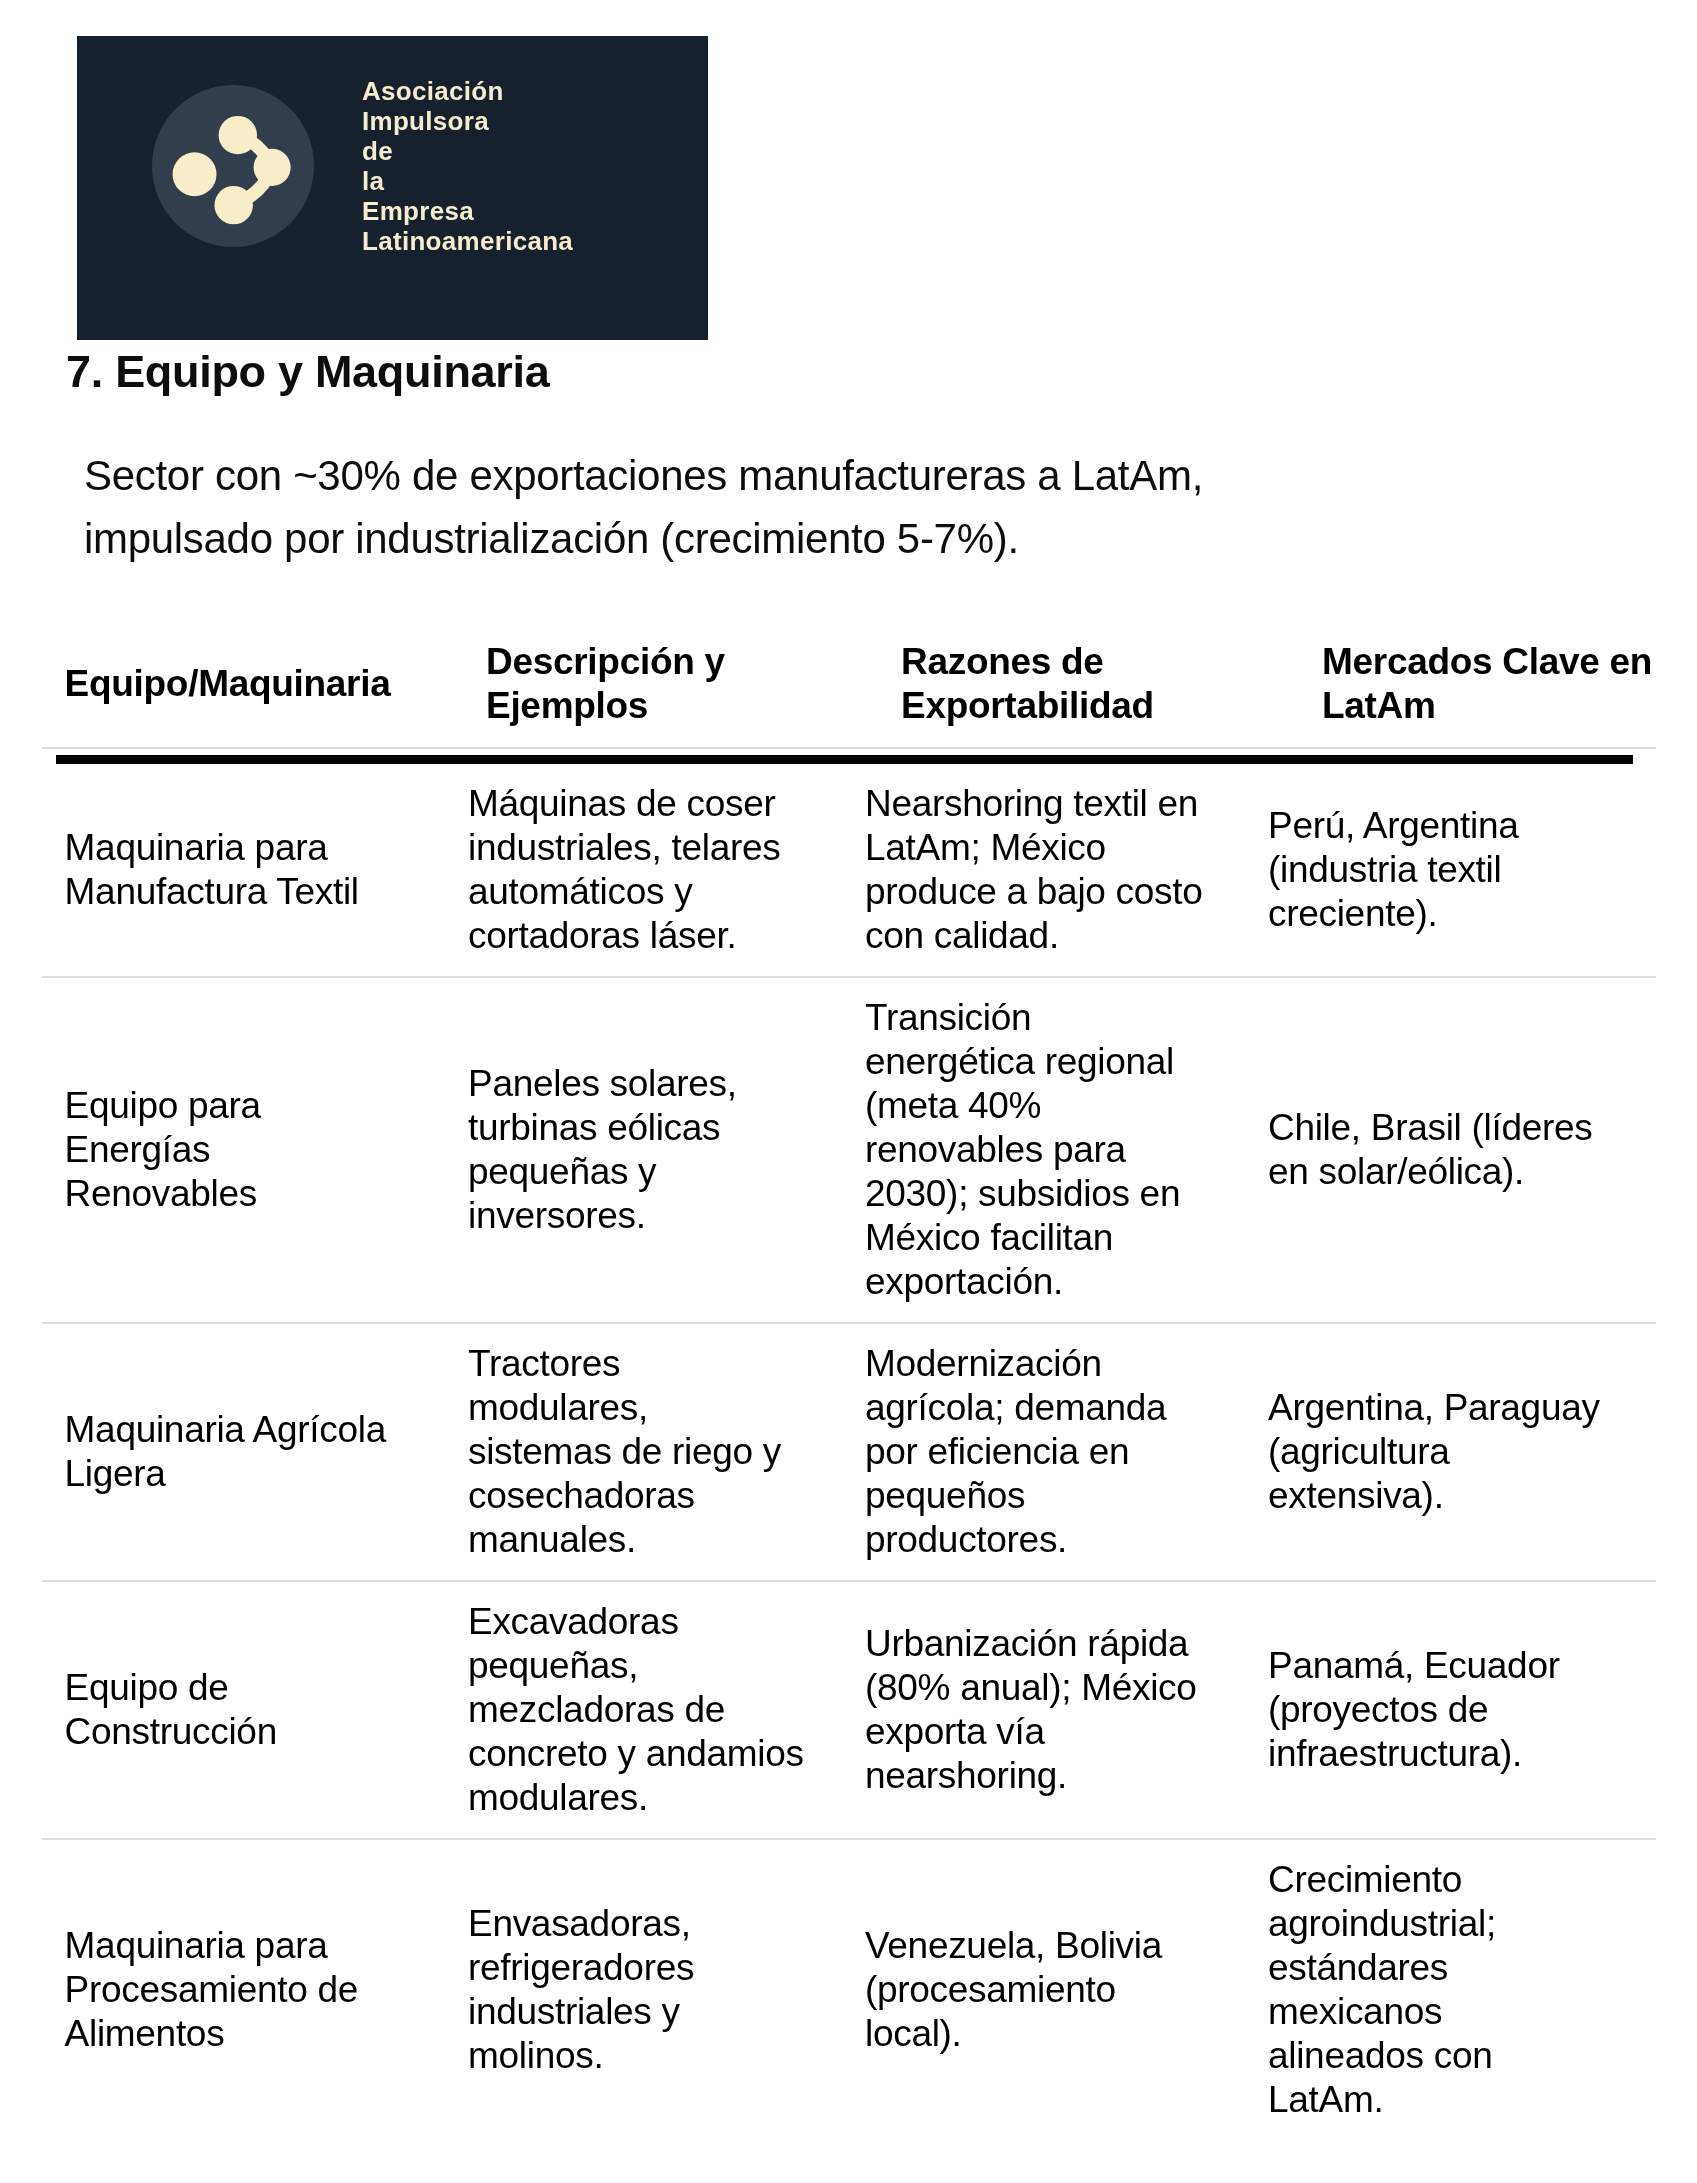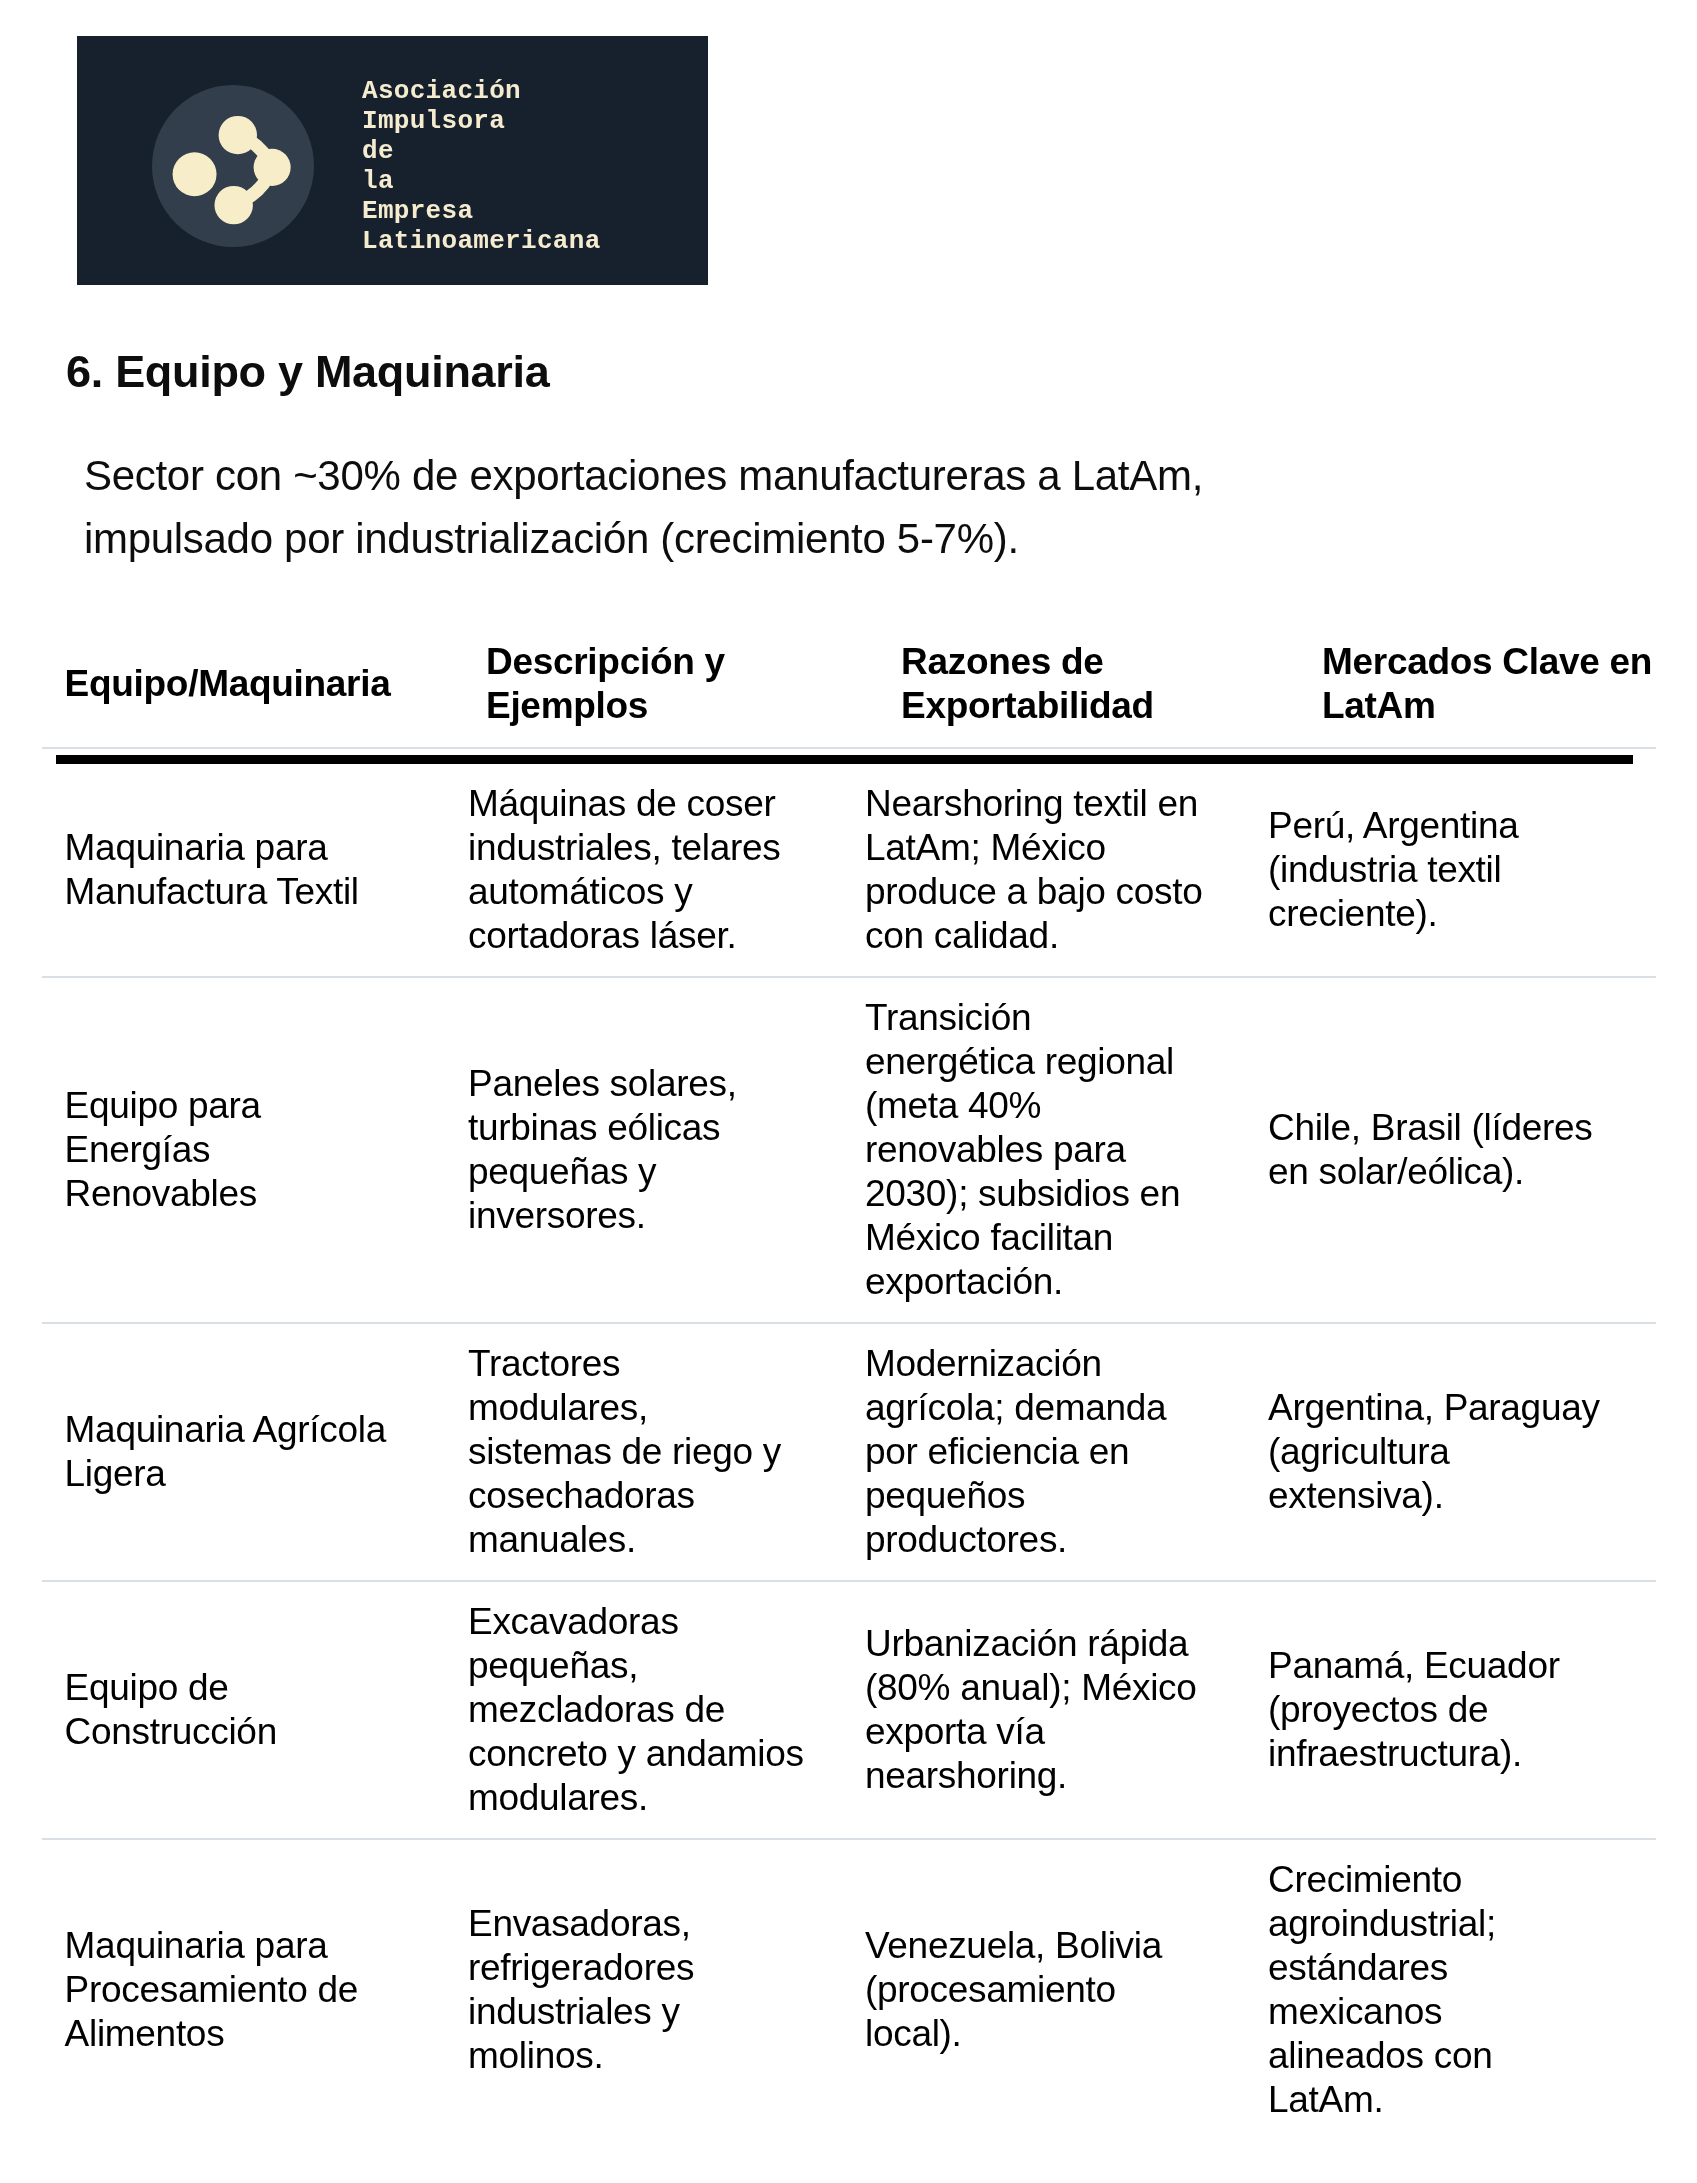--- a/index.html
+++ b/index.html
@@ -9,21 +9,21 @@
     height:2183px;
     background:#ffffff;
     overflow:hidden;
     font-family:"Liberation Sans", sans-serif;
     color:#000;
   }
   
   .logo{
     position:absolute;
     left:77px; top:36px;
-    width:631px; height:249px;font-family:Liberation Mono, monospace;
+    width:631px; height:304px;
   }
   .logo-icon{ position:absolute; left:75px; top:49px; }
   .logo-text{
     position:absolute; left:285px; top:40px;
     font-size:26px; line-height:30px; font-weight:700;
     letter-spacing:0.3px;
   }
   
   .heading{
     position:absolute; left:66px; top:346px;
@@ -96,21 +96,21 @@
     <div class="logo-text" id="logo-text" style="color: rgb(245, 236, 208);">
         <div>Asociación</div>
         <div>Impulsora</div>
         <div>de</div>
         <div>la</div>
         <div>Empresa</div>
         <div>Latinoamericana</div>
       </div>
   </div>
 
-  <div class="heading">6. Equipo y Maquinaria</div>
+  <div class="heading">7. Equipo y Maquinaria</div>
 
   <div class="intro">Sector con ~30% de exportaciones manufactureras a LatAm,
 impulsado por industrialización (crecimiento 5-7%).</div>
 
   <div class="table">
     <div class="thead">
       <div class="cell c0">Equipo/Maquinaria</div>
       <div class="cell c1">Descripción y
 Ejemplos</div>
       <div class="cell c2">Razones de

